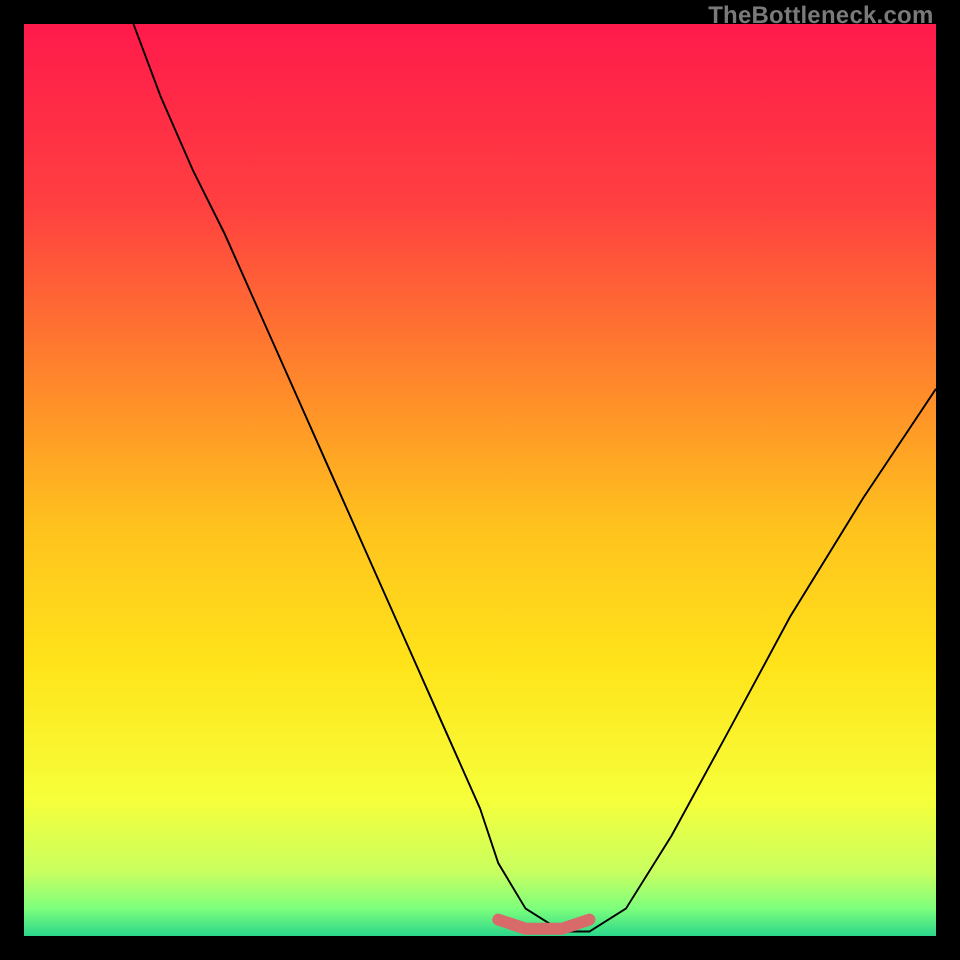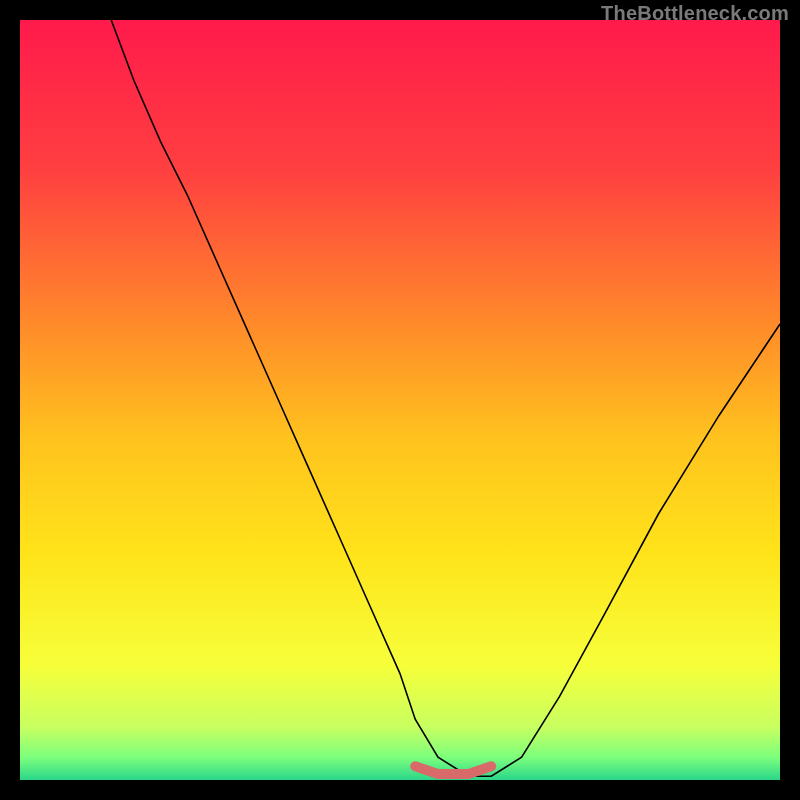--- a/index.html
+++ b/index.html
@@ -22,21 +22,21 @@
   .plot {
     position: absolute;
     left: 20px;
     top: 20px;
     width: 760px;
     height: 760px;
   }
   .watermark {
     position: absolute;
     top: 2px;
-    right: 11px;
+    right: 22px;
     font-family: Arial, Helvetica, sans-serif;
     font-size: 20px;
     font-weight: 600;
     color: #7a7a7a;
     letter-spacing: 0.2px;
   }
 </style>
 </head>
 <body>
 

